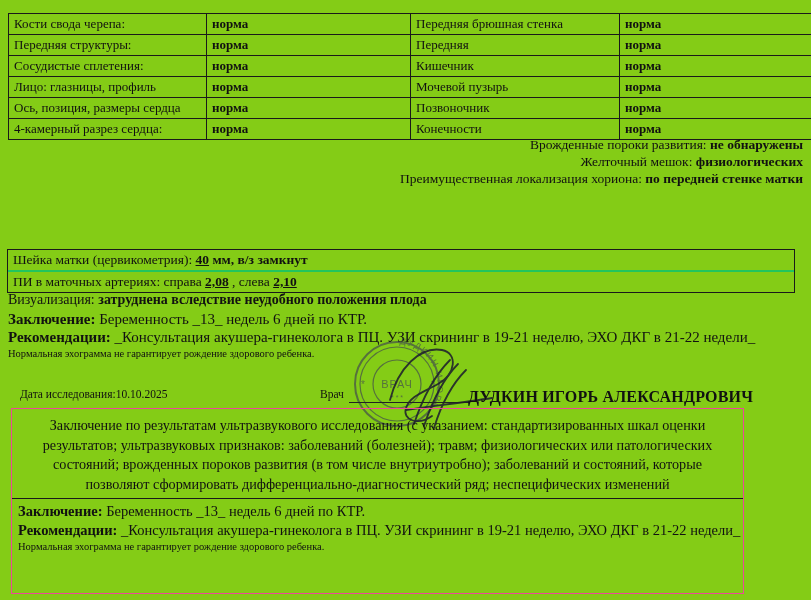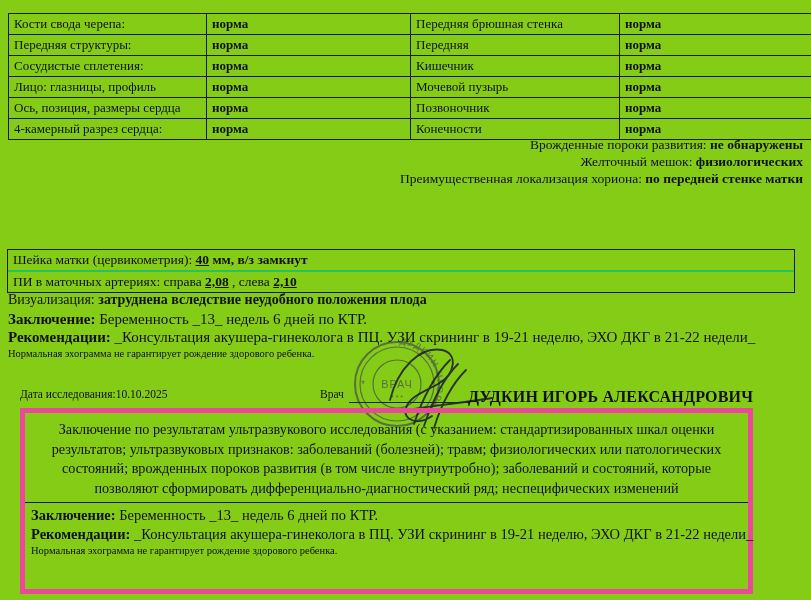--- a/index.html
+++ b/index.html
@@ -143,25 +143,25 @@
     top: 338px;
     width: 150px;
     height: 100px;
     pointer-events: none;
   }
   .signature svg { display: block; opacity: .85; }
 
   
   .bottom-box {
     position: absolute;
-    left: 20px;
+    left: 11px;
     top: 408px;
     width: 733px;
     height: 186px;
-    border: 5px solid #ec4899;
+    border: 1px solid #ec4899;
     box-sizing: border-box;
   }
   .bottom-legal {
     padding: 7px 14px 0 14px;
     text-align: center;
     font-size: 14.2px;
     line-height: 19.5px;
   }
   .bottom-divider {
     margin-top: 4px;

